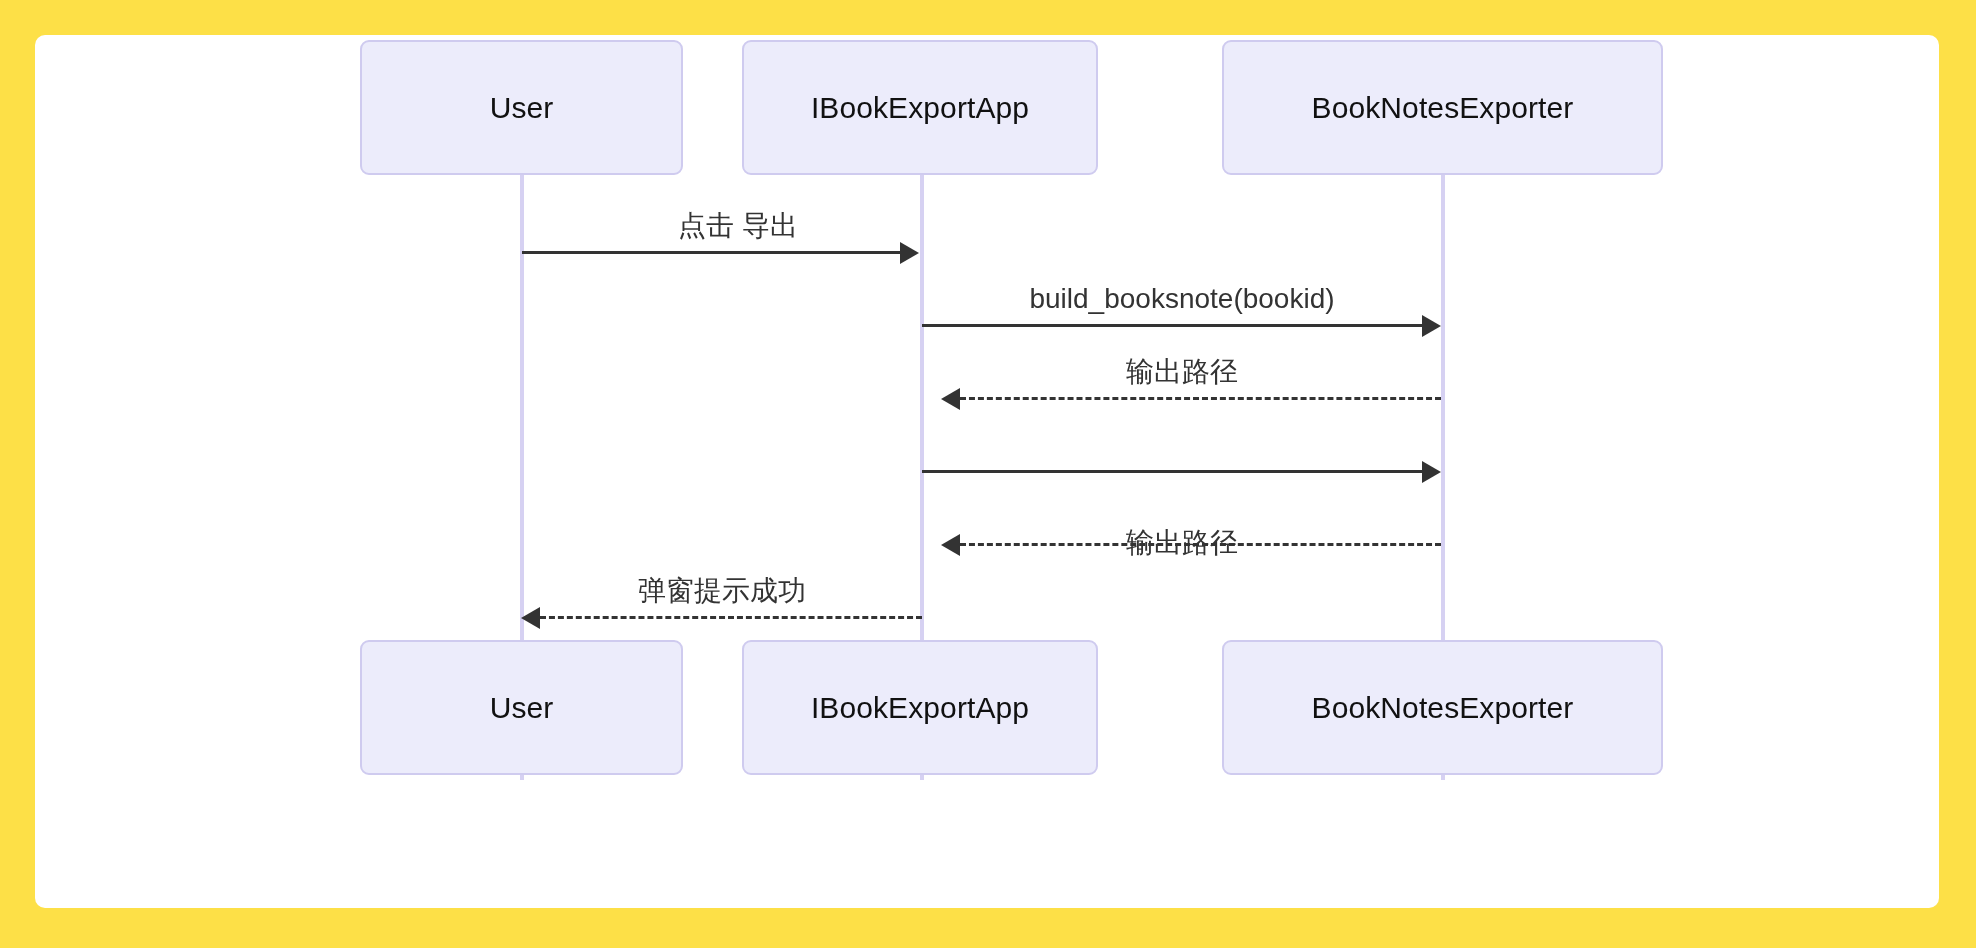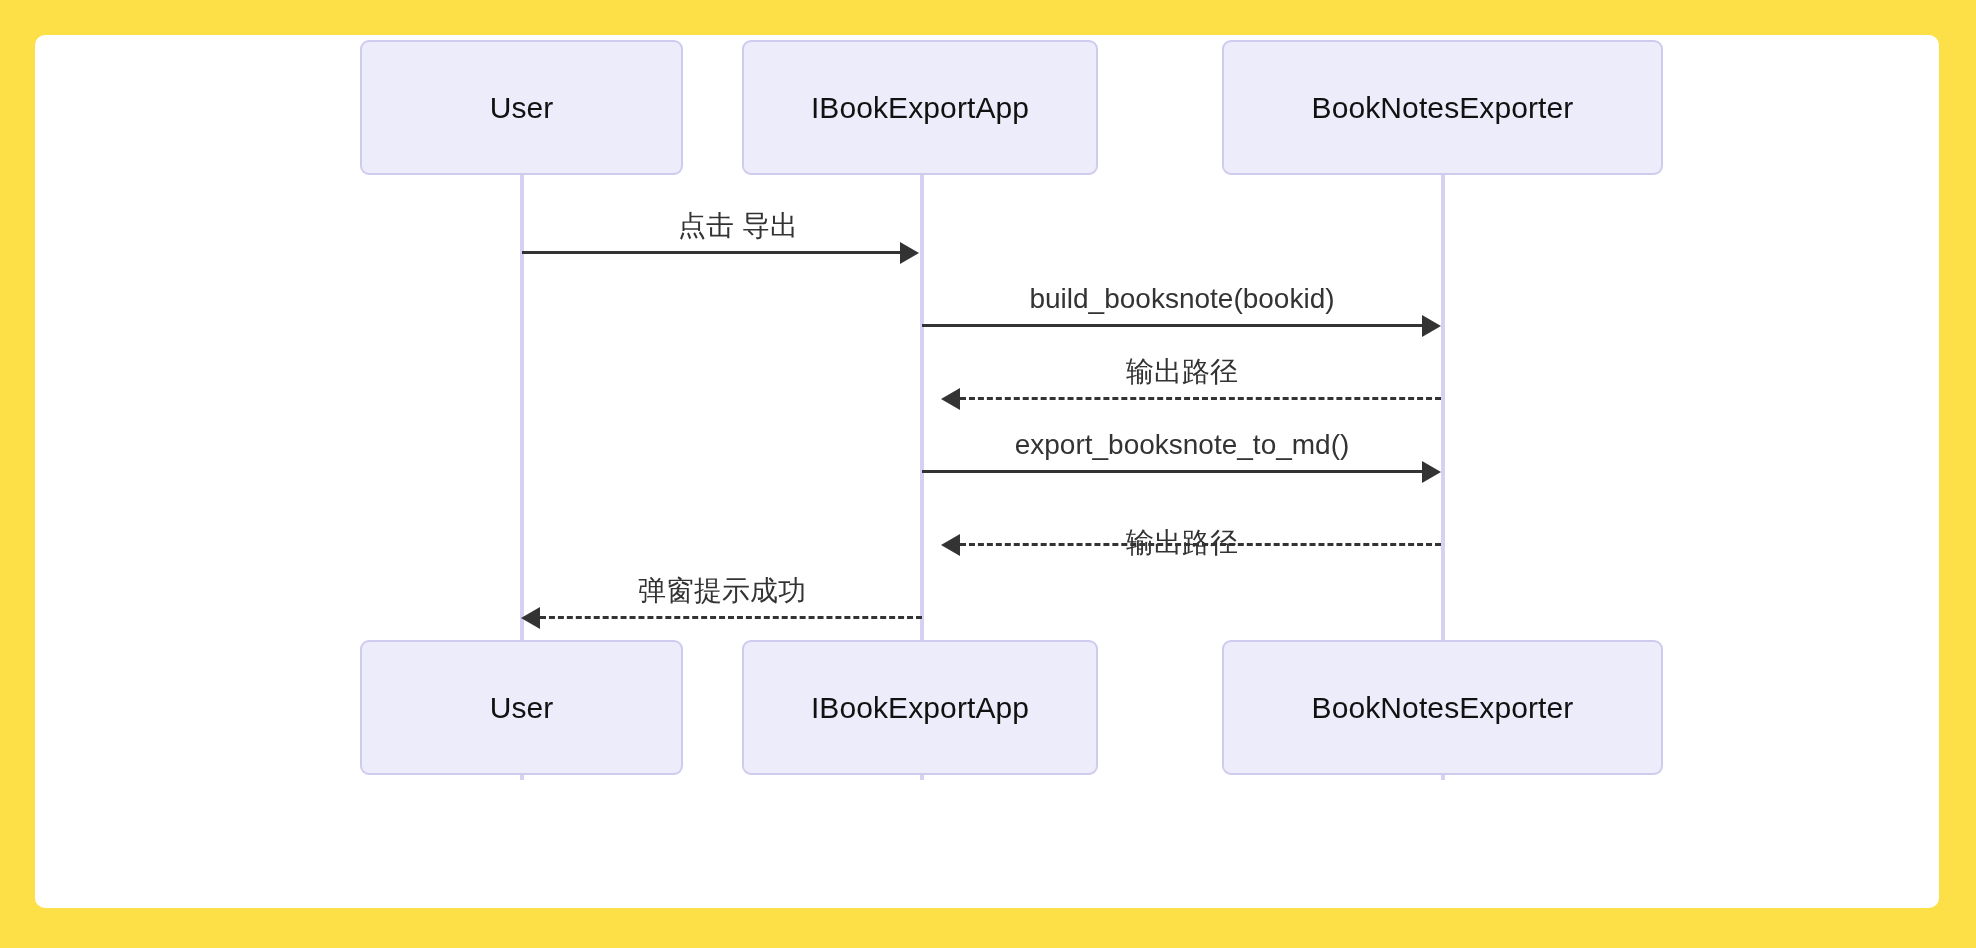--- a/index.html
+++ b/index.html
@@ -118,21 +118,20 @@
       <div class="arrowhead right" style="left:865px; top:207px;"></div>
 
       <div class="msg-label" style="left:1147px; top:250px;">build_booksnote(bookid)</div>
       <div class="msg-line" style="left:887px; top:289px; width:500px;"></div>
       <div class="arrowhead right" style="left:1387px; top:280px;"></div>
 
       <div class="msg-label" style="left:1147px; top:323px;">输出路径</div>
       <div class="msg-line dashed" style="left:925px; top:362px; width:481px;"></div>
       <div class="arrowhead left" style="left:906px; top:353px;"></div>
 
-      <div class="msg-label" style="left:1147px; top:396px;">export_booksnote_to_md()</div>
       <div class="msg-line" style="left:887px; top:435px; width:500px;"></div>
       <div class="arrowhead right" style="left:1387px; top:426px;"></div>
 
       <div class="msg-label" style="left:1147px; top:494px;">输出路径</div>
       <div class="msg-line dashed" style="left:925px; top:508px; width:481px;"></div>
       <div class="arrowhead left" style="left:906px; top:499px;"></div>
 
       <div class="msg-label" style="left:687px; top:542px;text-align:center;">弹窗提示成功</div>
       <div class="msg-line dashed" style="left:505px; top:581px; width:382px;"></div>
       <div class="arrowhead left" style="left:486px; top:572px;"></div>

